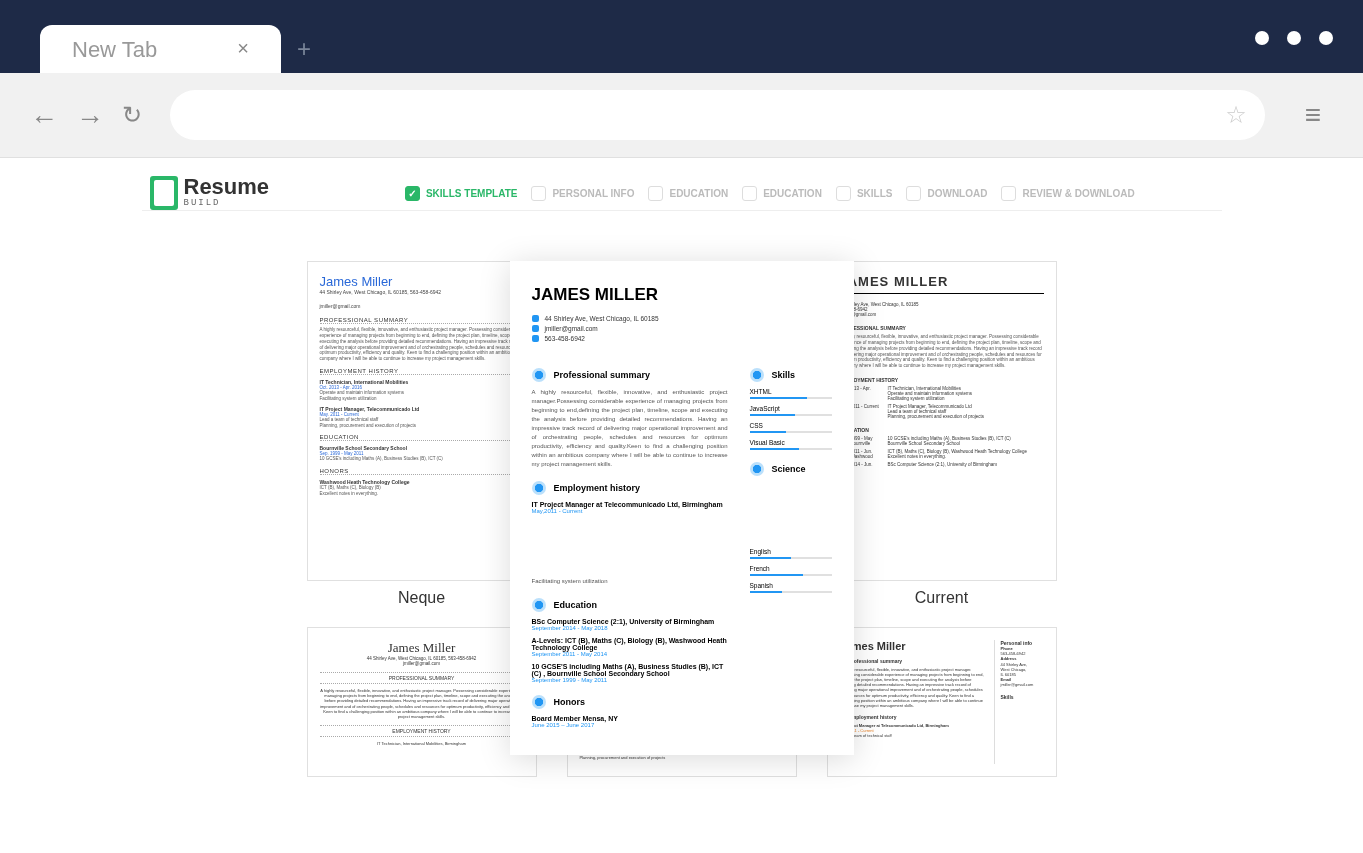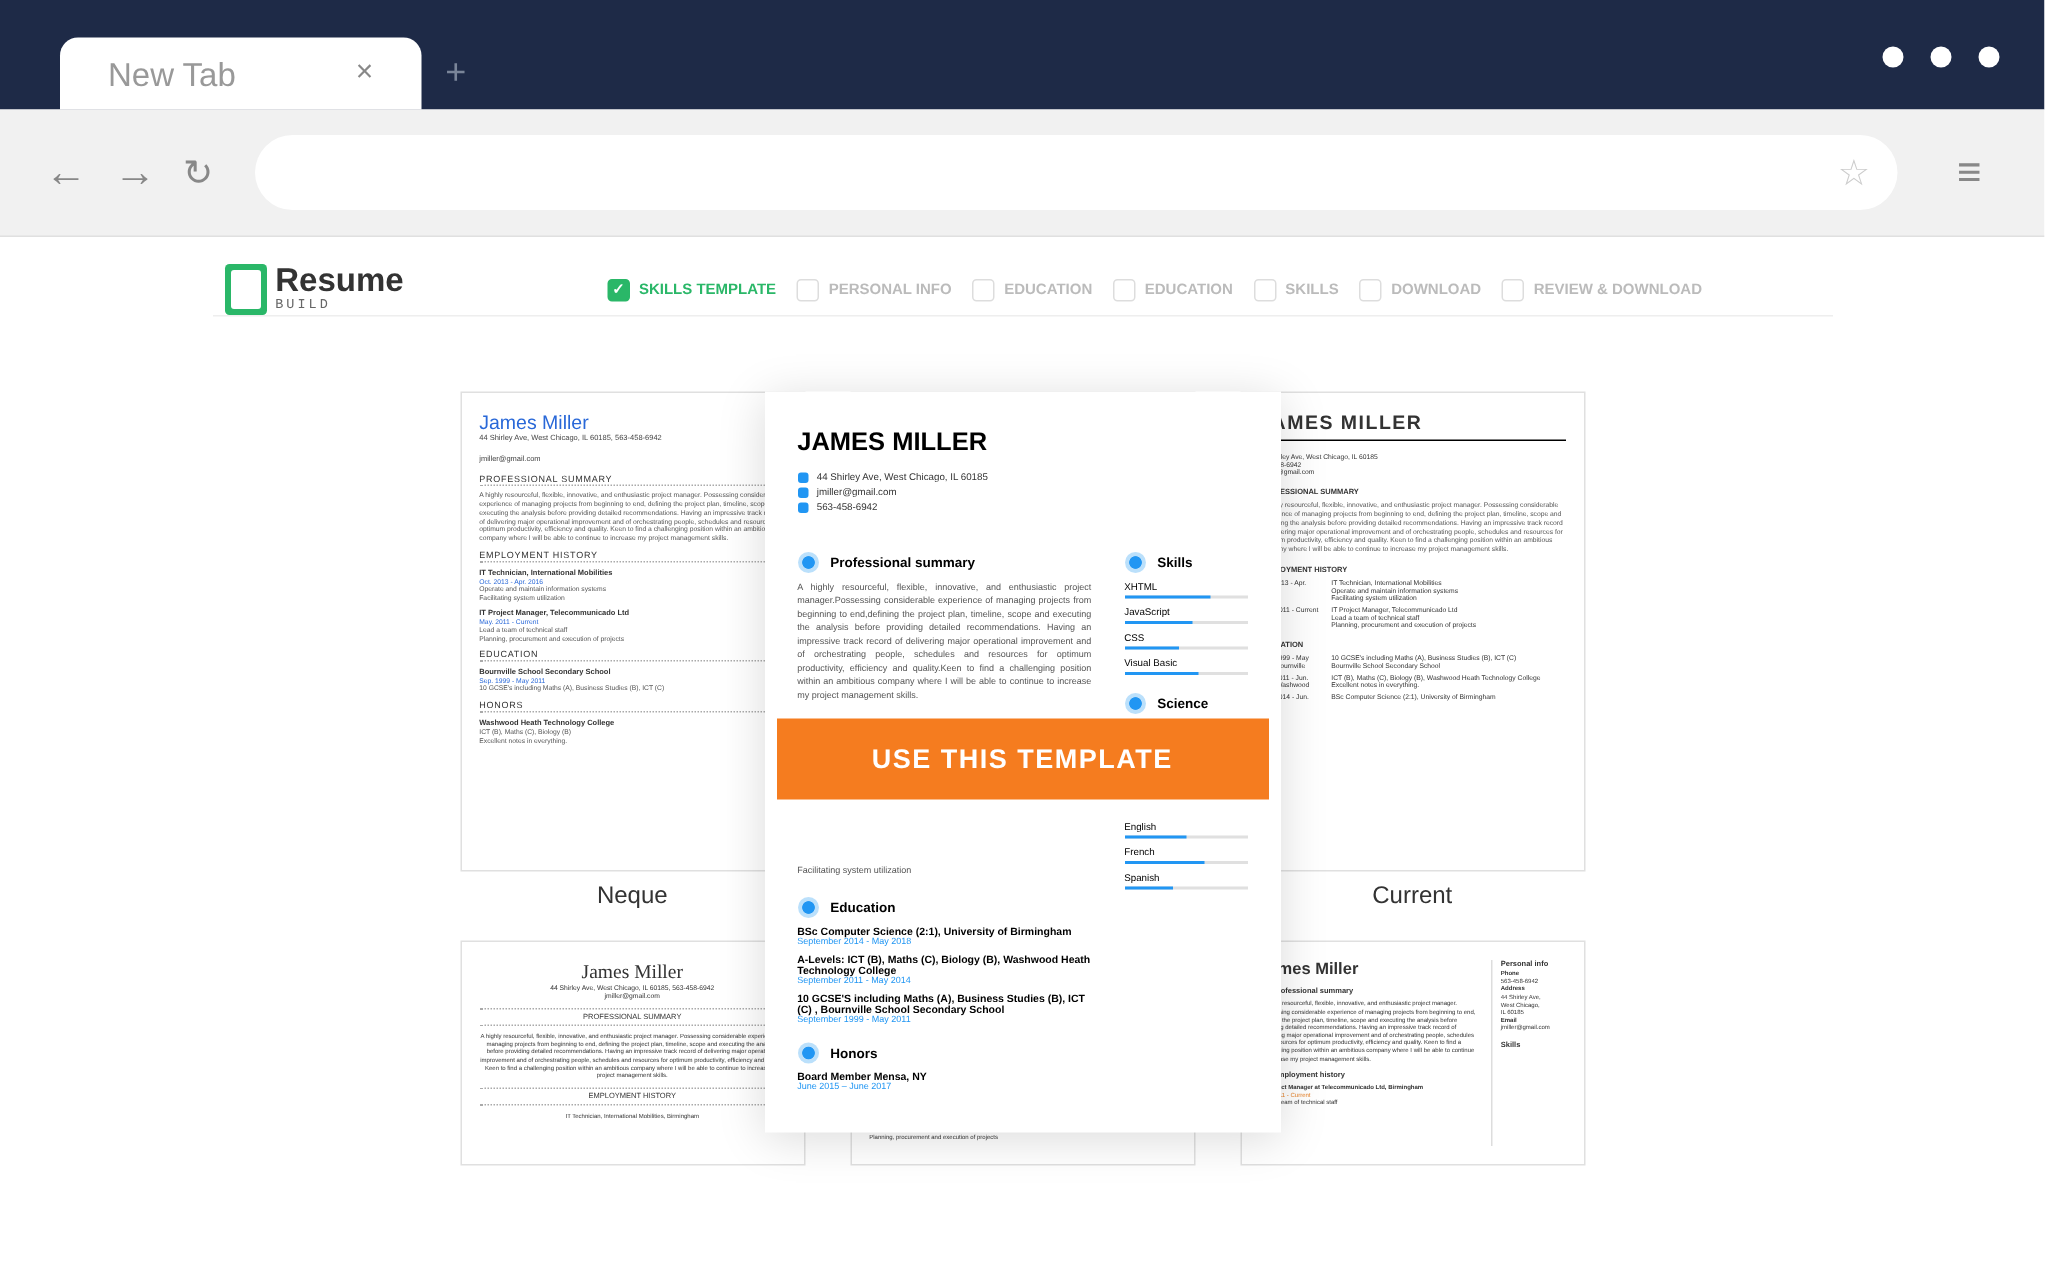--- a/index.html
+++ b/index.html
@@ -374,17 +374,16 @@
           <div style="height:60px"></div>
           <div class="o-skill">English</div>
             <div class="o-bar" style="--w:50%"></div>
           <div class="o-skill">French</div>
             <div class="o-bar" style="--w:65%"></div>
           <div class="o-skill">Spanish</div>
             <div class="o-bar" style="--w:40%"></div>
         </div>
       </div>
 
-      <button class="use-btn">USE THIS TEMPLATE</button>
     </div>
 
   </div>
 </div>
 
 </body></html>

